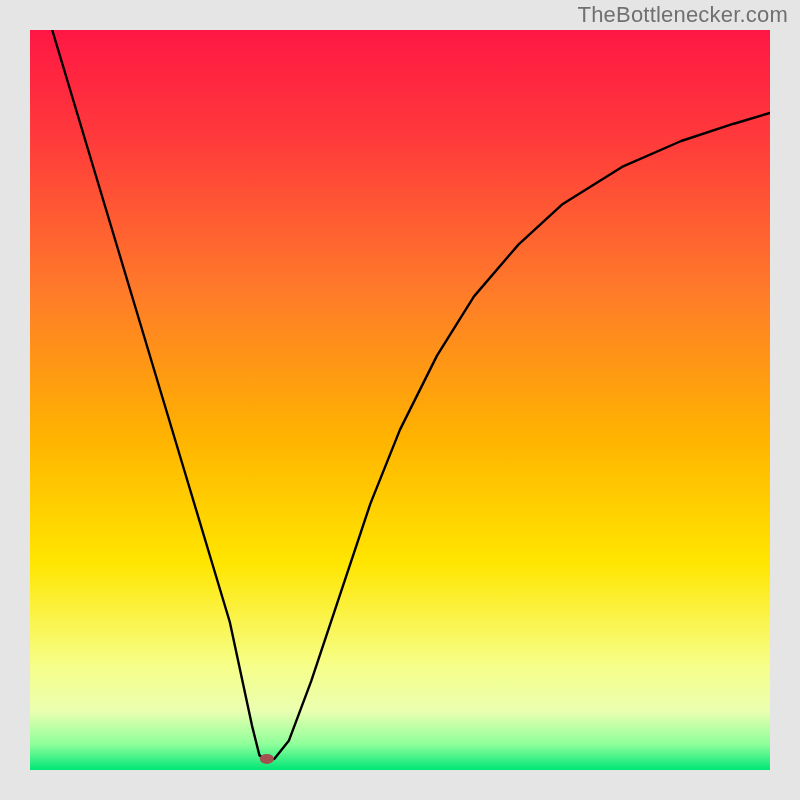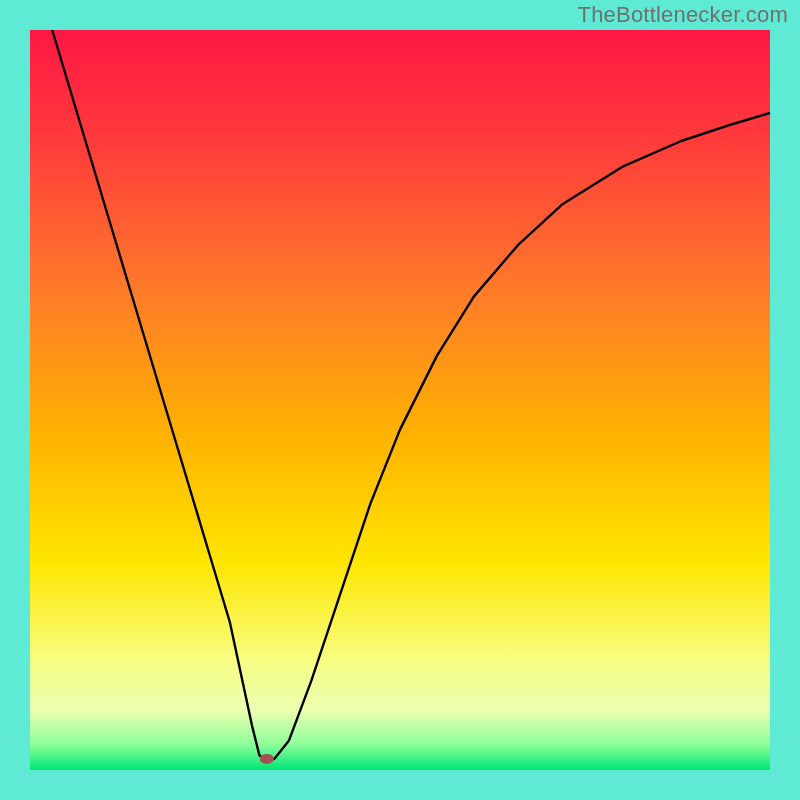--- a/index.html
+++ b/index.html
@@ -8,21 +8,21 @@
     width: 800px;
     height: 800px;
     background: #000;
     overflow: hidden;
     font-family: Arial, Helvetica, sans-serif;
   }
   .outer {
     position: relative;
     width: 800px;
     height: 800px;
-    background: #5eead4;
+    background: #e5e5e5;
   }
   .watermark {
     position: absolute;
     top: 2px;
     right: 12px;
     color: #707070;
     font-size: 22px;
     font-weight: 500;
     letter-spacing: 0.2px;
     user-select: none;

